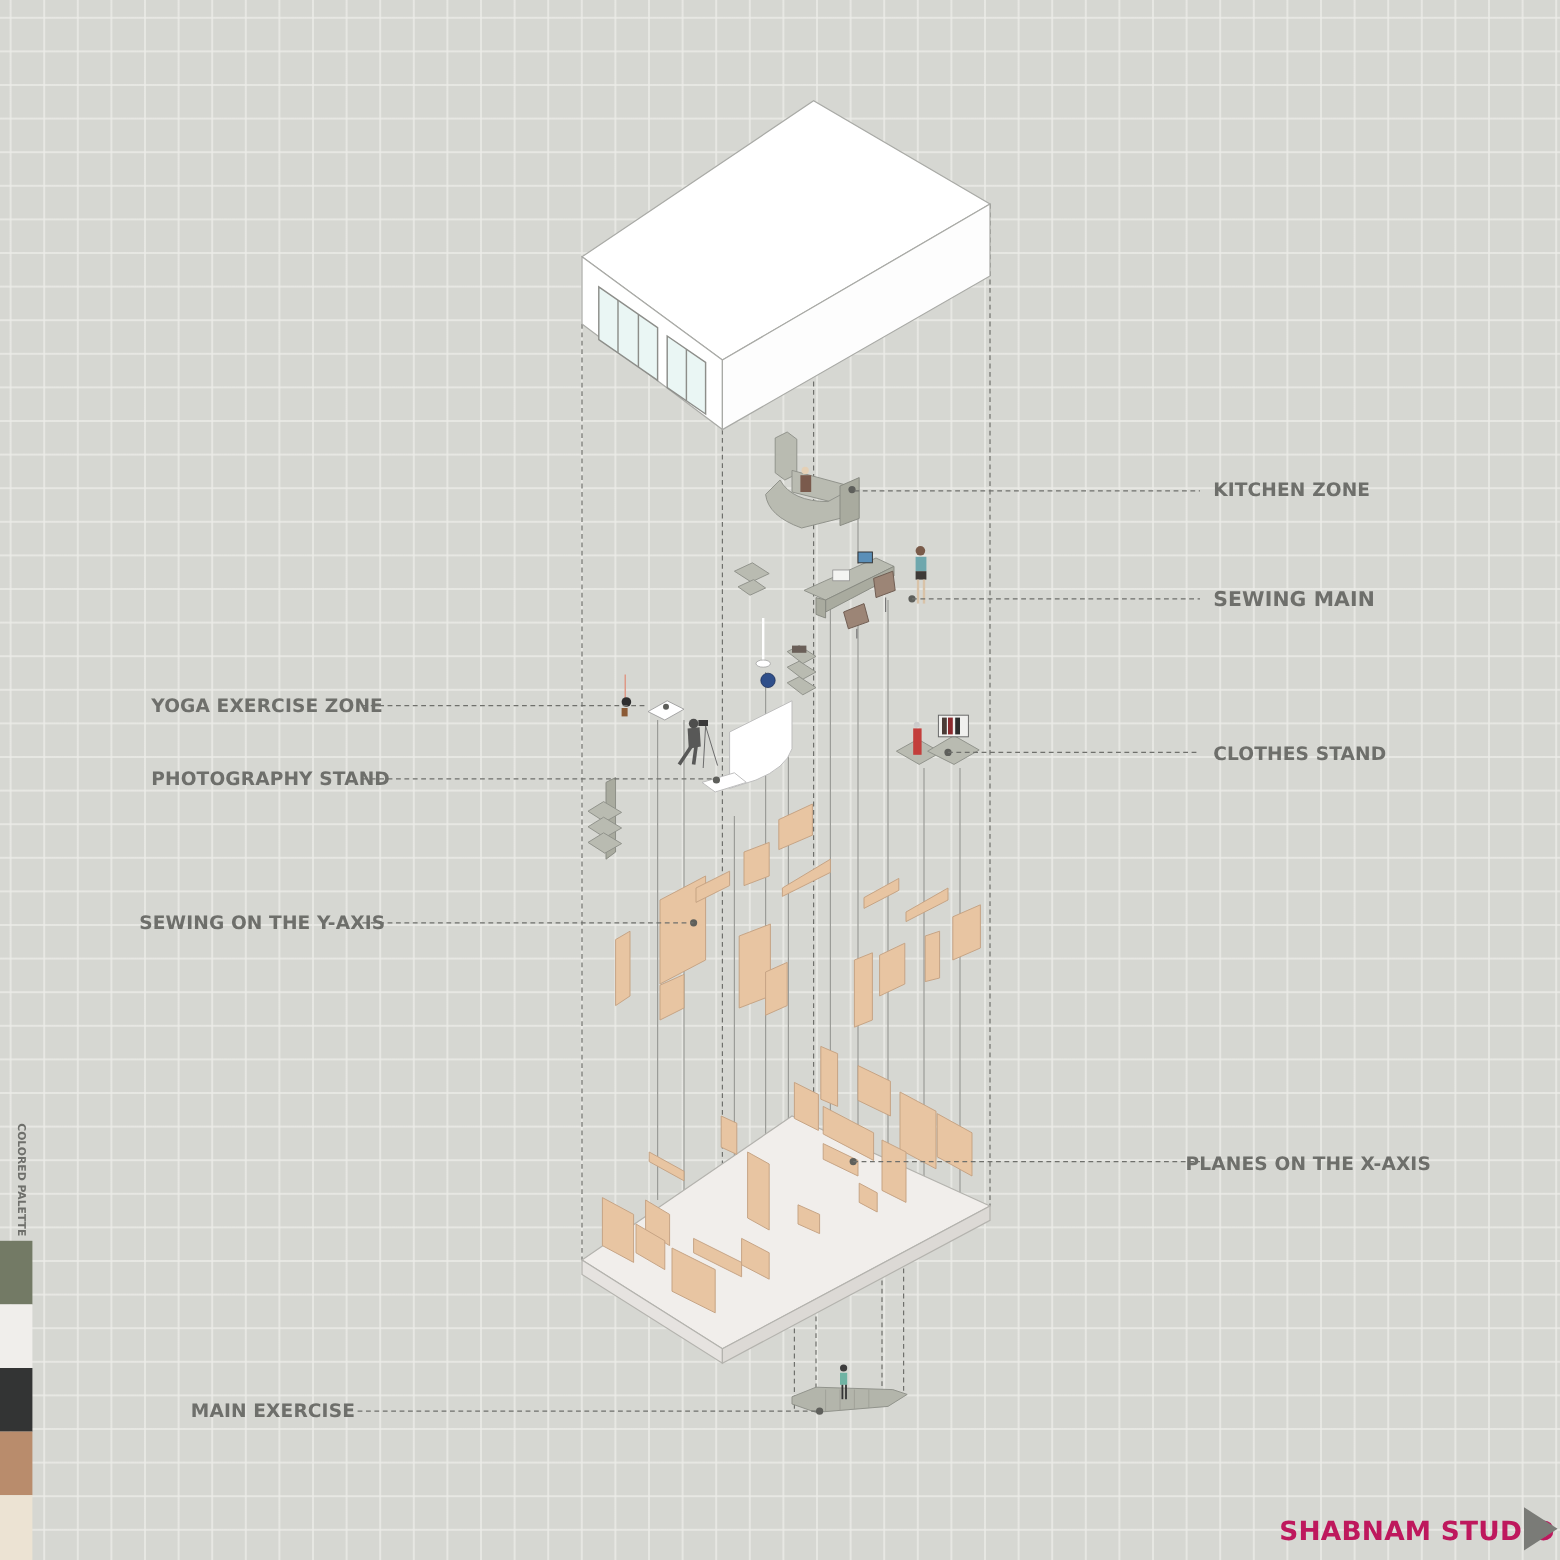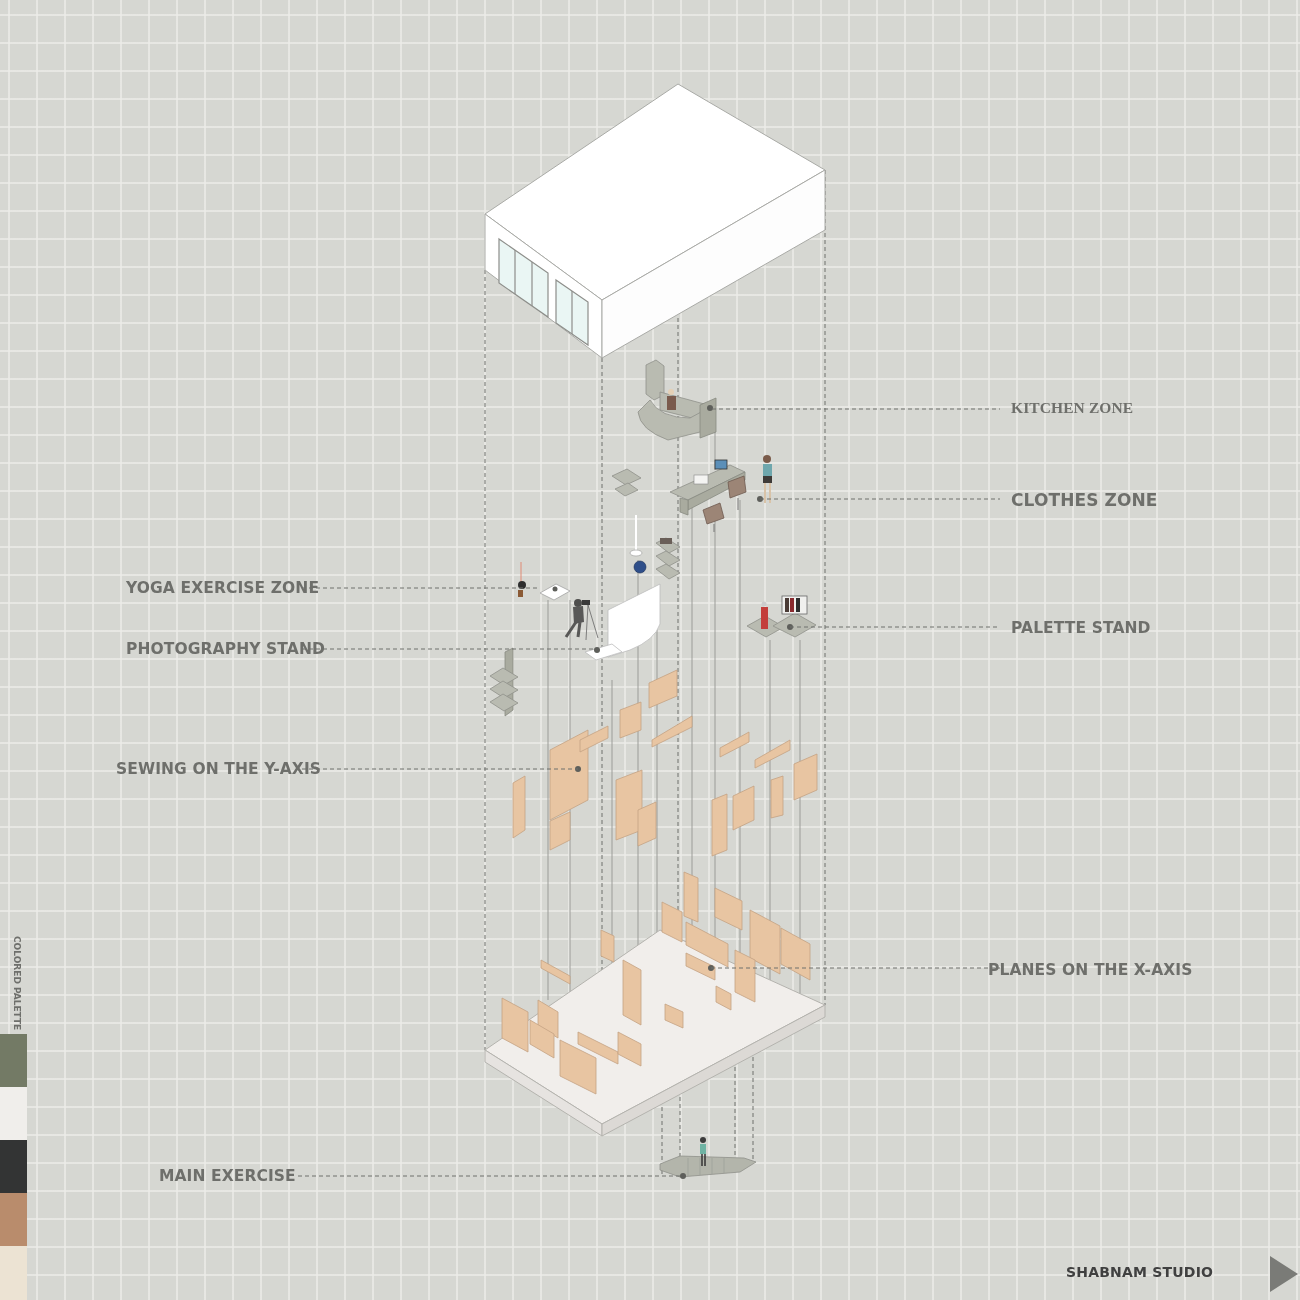--- a/index.html
+++ b/index.html
@@ -21,22 +21,22 @@
     .label.right { text-align:left; }
     .label.left { }
     svg#diagram { position:absolute; left:0; top:0; }
     .palette-title {
       position:absolute; left:4px; top:936px; width:18px; height:96px;
       writing-mode:vertical-rl; font-size:9px; font-weight:bold; color:#6e6f6b;
       letter-spacing:0px; font-family:"DejaVu Sans", sans-serif;
     }
     .swatch { position:absolute; left:0; width:27px; height:53px; }
     .brand {
-      position:absolute; left:1066px; top:1264px; font-size:14px; font-weight:bold;
-      color:#404040; font-family:"DejaVu Sans", sans-serif; letter-spacing:0.2px;
+      position:absolute; left:1066px; top:1264px; font-size:22px; font-weight:bold;
+      color:#be185d; font-family:"DejaVu Sans", sans-serif; letter-spacing:0.2px;
     }
     .brand-arrow {
       position:absolute; left:1270px; top:1256px; width:0; height:0;
       border-top:18px solid transparent; border-bottom:18px solid transparent;
       border-left:28px solid #7a7b77;
     }
   </style>
 </head>
 <body>
 
@@ -237,25 +237,25 @@
     <line class="dash" x1="760" y1="499" x2="1000" y2="499"></line>
     <line class="dash" x1="302" y1="588" x2="540" y2="588"></line>
     <line class="dash" x1="302" y1="649" x2="596" y2="649"></line>
     <line class="dash" x1="790" y1="627" x2="1000" y2="627"></line>
     <line class="dash" x1="302" y1="769" x2="578" y2="769"></line>
     <line class="dash" x1="711" y1="968" x2="1000" y2="968"></line>
     <line class="dash" x1="298" y1="1176" x2="683" y2="1176"></line>
   </g>
 </svg>
 
-<div class="label right" style="left:1011px; top:399px;font-family:Liberation Serif, serif;">KITCHEN ZONE</div>
-<div class="label right" style="left:1011px; top:491px; font-size:17px;">CLOTHES ZONE</div>
+<div class="label right" style="left:1011px; top:399px;">KITCHEN ZONE</div>
+<div class="label right" style="left:1011px; top:491px; font-size:17px;">SEWING MAIN</div>
 <div class="label left" style="left:126px; top:579px;">YOGA EXERCISE ZONE</div>
 <div class="label left" style="left:126px; top:640px;">PHOTOGRAPHY STAND</div>
-<div class="label right" style="left:1011px; top:619px;">PALETTE STAND</div>
+<div class="label right" style="left:1011px; top:619px;">CLOTHES STAND</div>
 <div class="label left" style="left:116px; top:760px;">SEWING ON THE Y-AXIS</div>
 <div class="label right" style="left:988px; top:961px;">PLANES ON THE X-AXIS</div>
 <div class="label left" style="left:159px; top:1167px;">MAIN EXERCISE</div>
 
 <div class="palette-title">COLORED PALETTE</div>
 <div class="swatch" style="top:1034px; background:#737a65;"></div>
 <div class="swatch" style="top:1087px; background:#f0eeeb;"></div>
 <div class="swatch" style="top:1140px; background:#333434;"></div>
 <div class="swatch" style="top:1193px; background:#b98c6c;"></div>
 <div class="swatch" style="top:1246px; height:54px; background:#ece3d3;"></div>

